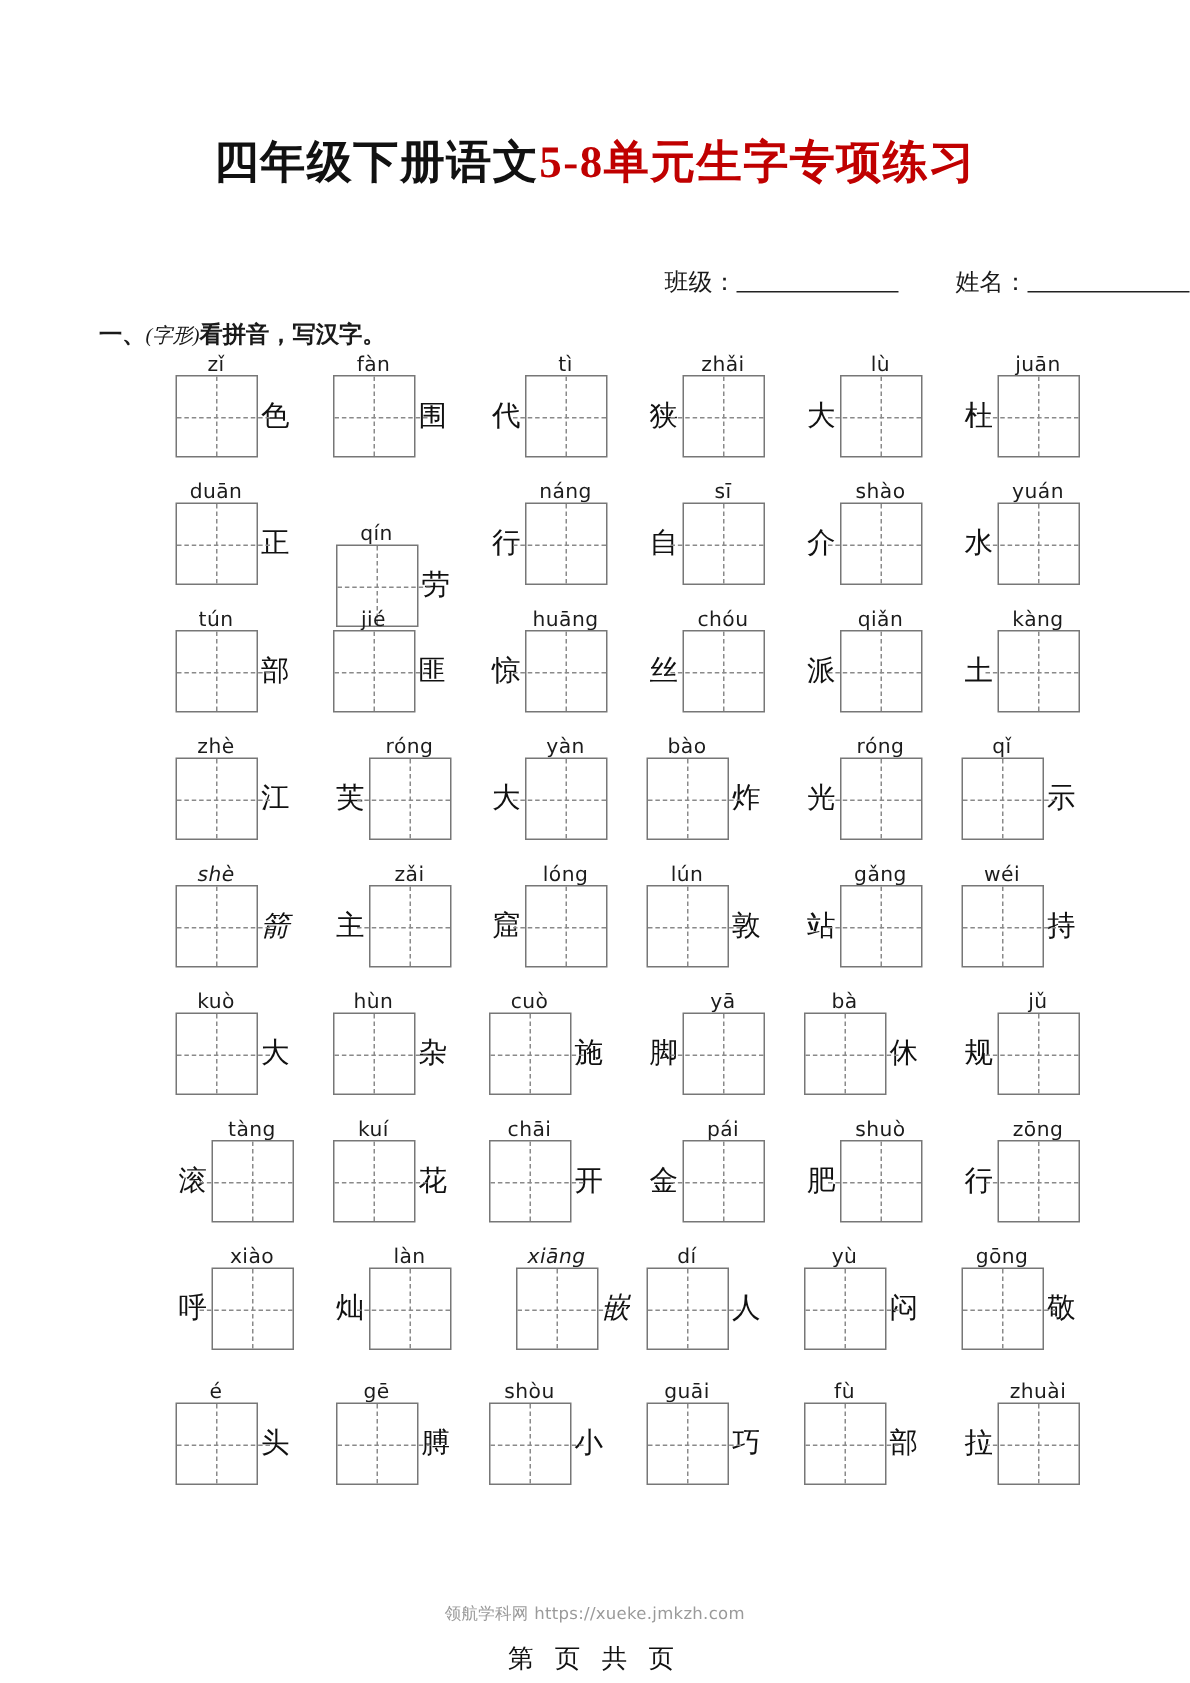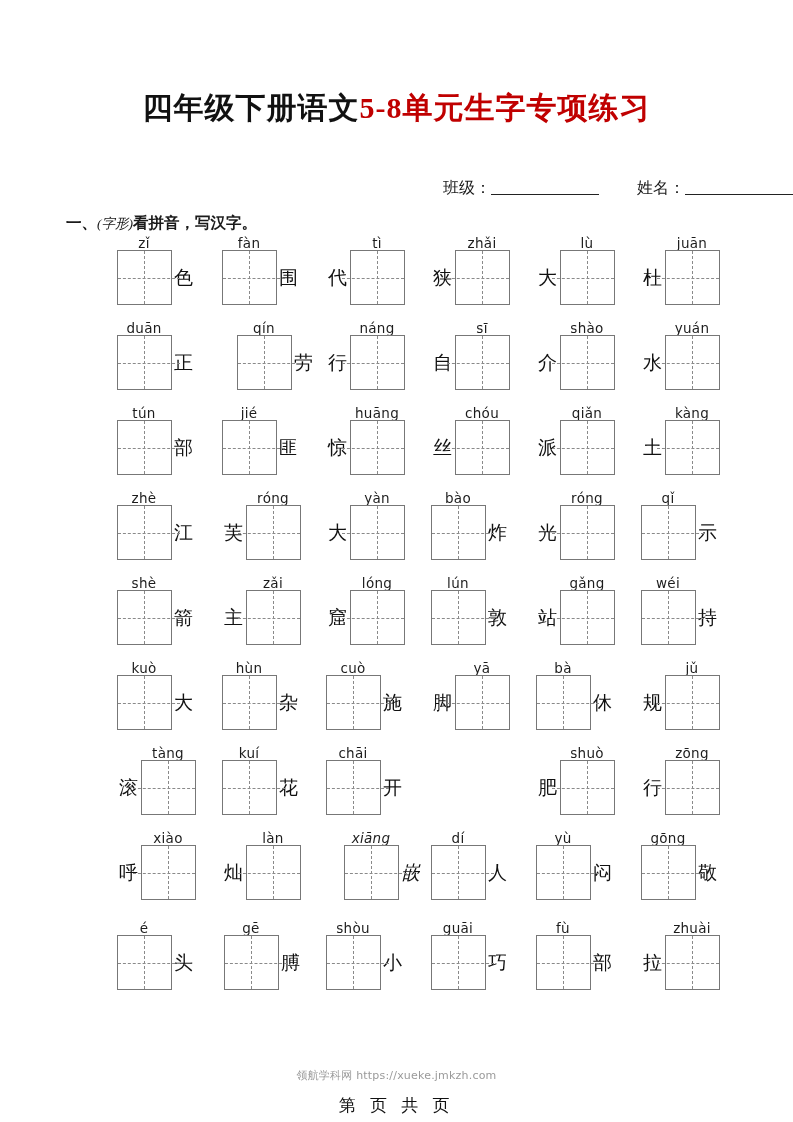--- a/index.html
+++ b/index.html
@@ -245,21 +245,21 @@
       </div>
     </div>
     <div class="grid-row">
       <div class="cell right-char" style="left: 104px;">
         <div class="pinyin">duān</div>
         <div class="cell-inner">
           <div class="tzg"></div>
           <div class="hanzi">正</div>
         </div>
       </div>
-      <div class="cell right-char" style="left: 224px;">
+      <div class="cell right-char" style="left: 211px; margin-top: 28px;">
         <div class="pinyin">qín</div>
         <div class="cell-inner">
           <div class="tzg"></div>
           <div class="hanzi">劳</div>
         </div>
       </div>
       <div class="cell left-char" style="left: 313px;">
         <div class="pinyin">náng</div>
         <div class="cell-inner">
           <div class="hanzi">行</div>
@@ -370,21 +370,21 @@
       </div>
       <div class="cell right-char" style="left: 628px;">
         <div class="pinyin">qǐ</div>
         <div class="cell-inner">
           <div class="tzg"></div>
           <div class="hanzi">示</div>
         </div>
       </div>
     </div>
     <div class="grid-row">
-      <div class="cell right-char" style="left: 104px;">
+      <div class="cell right-char" style="left: 104px; font-style: italic;">
         <div class="pinyin">shè</div>
         <div class="cell-inner">
           <div class="tzg"></div>
           <div class="hanzi">箭</div>
         </div>
       </div>
       <div class="cell left-char" style="left: 209px;">
         <div class="pinyin">zǎi</div>
         <div class="cell-inner">
           <div class="hanzi">主</div>
@@ -479,20 +479,27 @@
           <div class="hanzi">花</div>
         </div>
       </div>
       <div class="cell right-char" style="left: 313px;">
         <div class="pinyin">chāi</div>
         <div class="cell-inner">
           <div class="tzg"></div>
           <div class="hanzi">开</div>
         </div>
       </div>
+      <div class="cell left-char" style="left: 418px;">
+        <div class="pinyin">pái</div>
+        <div class="cell-inner">
+          <div class="hanzi">金</div>
+          <div class="tzg"></div>
+        </div>
+      </div>
       <div class="cell left-char" style="left: 523px;">
         <div class="pinyin">shuò</div>
         <div class="cell-inner">
           <div class="hanzi">肥</div>
           <div class="tzg"></div>
         </div>
       </div>
       <div class="cell left-char" style="left: 628px;">
         <div class="pinyin">zōng</div>
         <div class="cell-inner">

